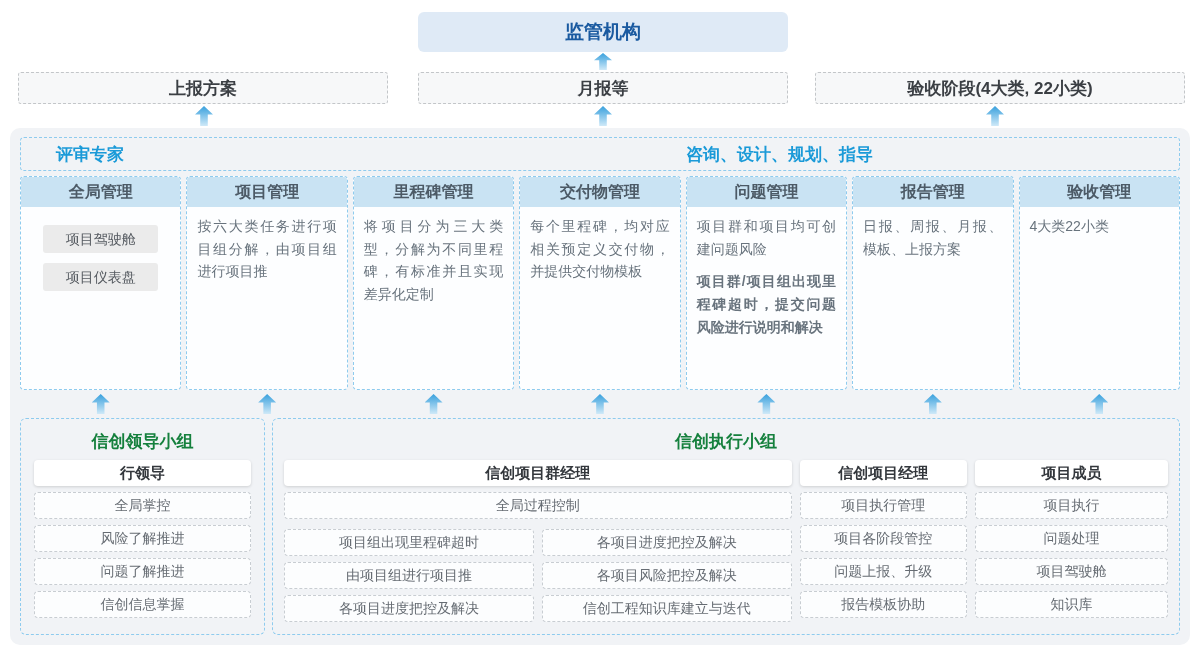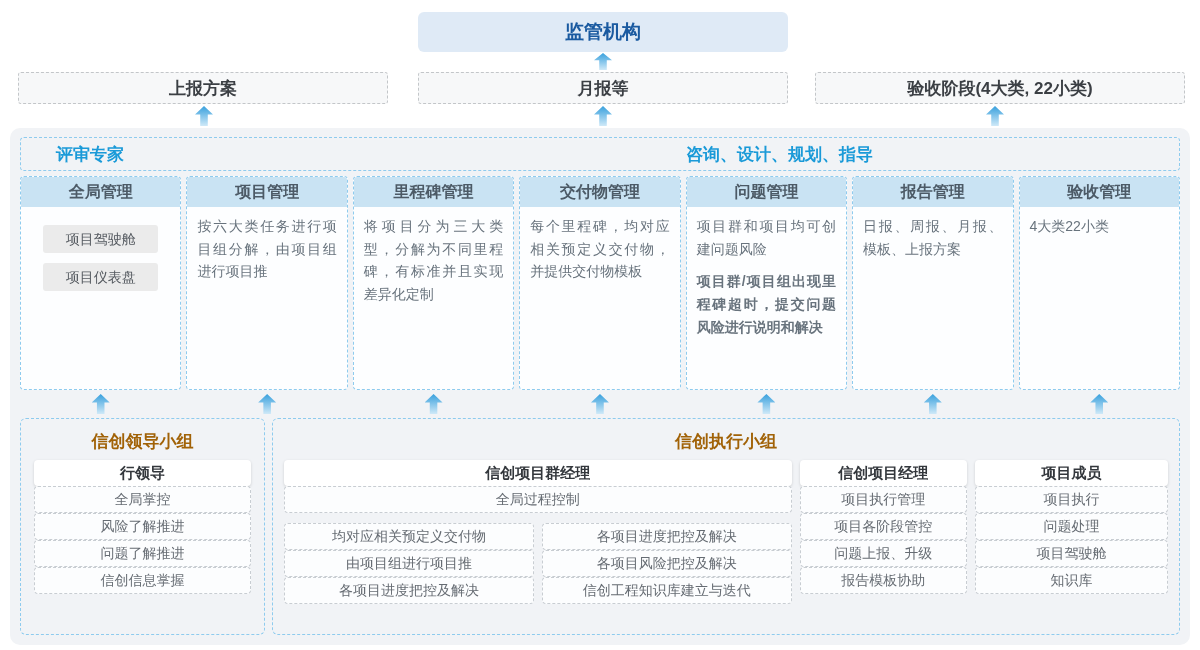--- a/index.html
+++ b/index.html
@@ -41,26 +41,26 @@
   .pill { margin:10px 12px 0 12px; height:28px; background:#ebebeb; border-radius:3px;
     display:flex; align-items:center; justify-content:center; font-size:14px; color:#555a60; }
 
   .arrows-row { position:absolute; left:10px; top:266px; width:1160px; height:22px; display:flex; gap:5px; }
   .arrows-row .cell { flex:1; display:flex; justify-content:center; }
 
   
   .groups { position:absolute; left:10px; top:290px; width:1160px; height:217px; display:flex; gap:7px; }
   .group { border:1px dashed #8ecbee; border-radius:6px; padding:8px 11px 10px 11px; }
   .group-title { height:28px; display:flex; align-items:center; justify-content:center;
-    color:#a16207; font-weight:bold; font-size:17px; margin-bottom:5px; }
+    color:#15803d; font-weight:bold; font-size:17px; margin-bottom:5px; }
   .leader { width:245px; }
   .exec { flex:1; }
   .rolehead { height:26px; background:#ffffff; border-radius:4px; box-shadow:0 1px 3px rgba(0,0,0,.15);
     display:flex; align-items:center; justify-content:center; color:#33373c; font-weight:bold; font-size:15px; }
-  .item { height:27px; background:#fcfdfe; border:1px dashed #c8cdd2; border-radius:4px;
+  .item { height:27px; margin-top:6px; background:#fcfdfe; border:1px dashed #c8cdd2; border-radius:4px;
     display:flex; align-items:center; justify-content:center; color:#666c73; font-size:14px; }
   .leader .rolehead { margin:0 2px; }
   .leader .item { margin-left:2px; margin-right:2px; }
   .leader .item:first-of-type { margin-top:10px; }
   .exec-cols { display:flex; gap:8px; }
   .exec-col.pgm { flex:507; }
   .exec-col.pm { flex:167; }
   .exec-col.member { flex:193; }
   .exec-col .item:first-of-type { margin-top:10px; }
   .pgm-split { display:flex; gap:8px; }
@@ -170,21 +170,21 @@
 
       <div class="group exec">
         <div class="group-title">信创执行小组</div>
         <div class="exec-cols">
 
           <div class="exec-col pgm">
             <div class="rolehead">信创项目群经理</div>
             <div class="item">全局过程控制</div>
             <div class="pgm-split">
               <div class="sub">
-                <div class="item">均对应相关预定义交付物</div>
+                <div class="item">项目组出现里程碑超时</div>
                 <div class="item">由项目组进行项目推</div>
                 <div class="item">各项目进度把控及解决</div>
               </div>
               <div class="sub">
                 <div class="item">各项目进度把控及解决</div>
                 <div class="item">各项目风险把控及解决</div>
                 <div class="item">信创工程知识库建立与迭代</div>
               </div>
             </div>
           </div>

